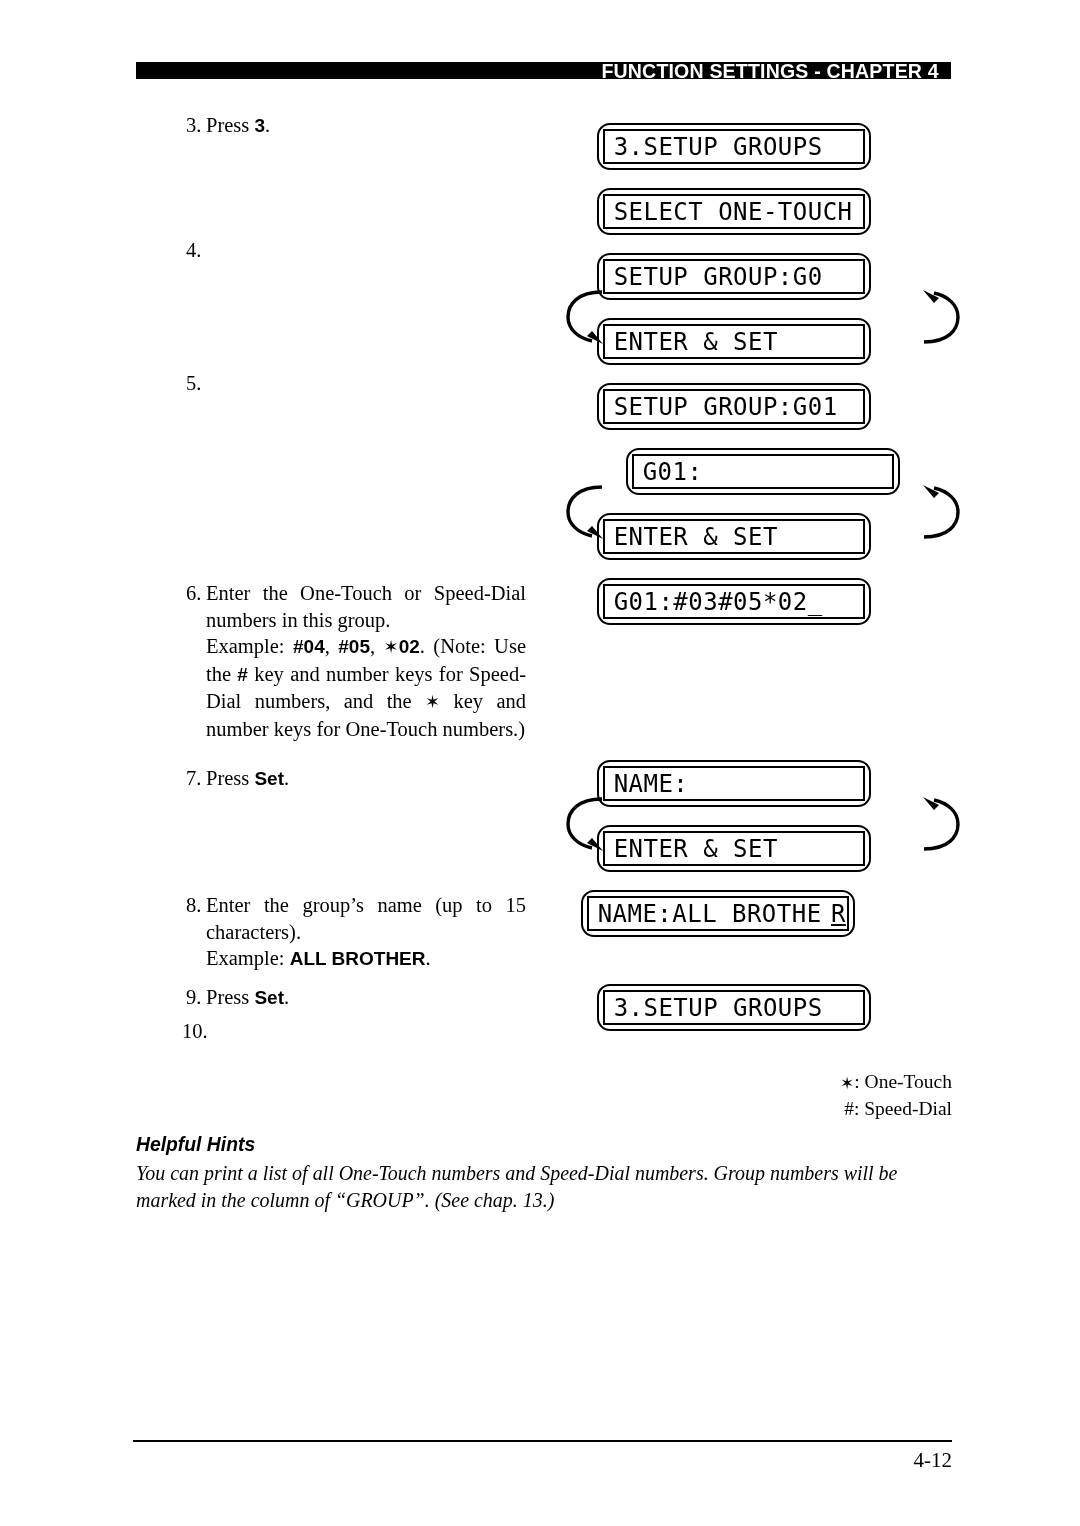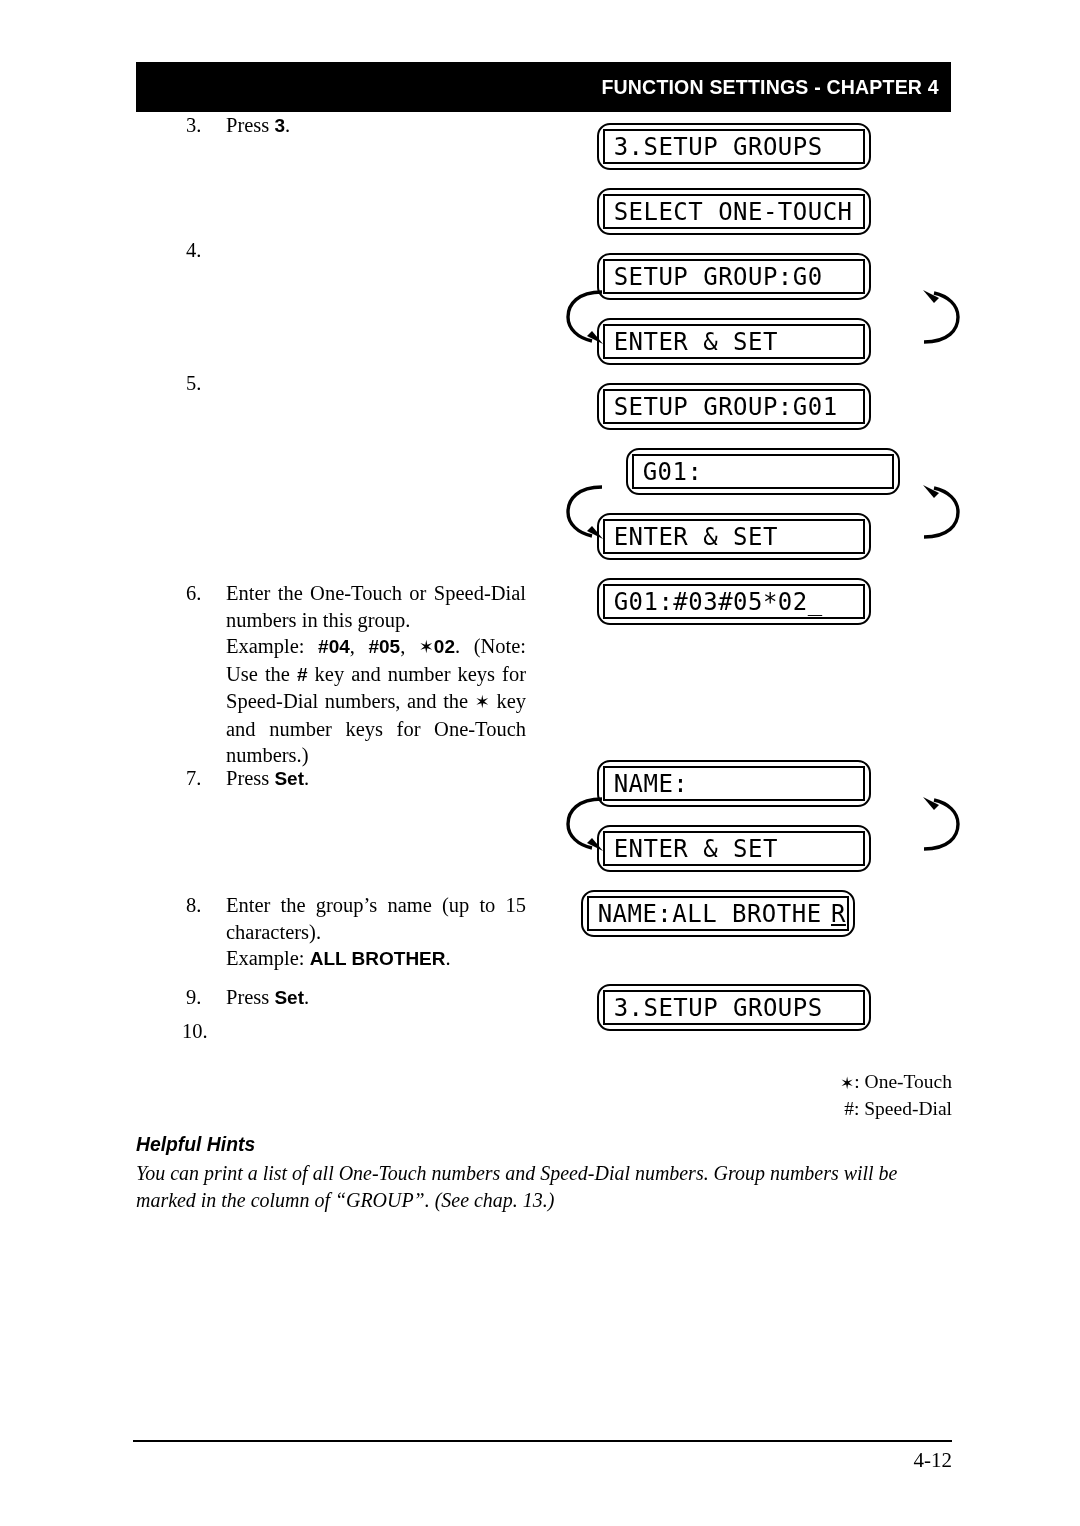--- a/index.html
+++ b/index.html
@@ -15,21 +15,21 @@
     color: #000000;
     overflow: hidden;
   }
 
   
   .header-bar {
     position: absolute;
     left: 136px;
     top: 62px;
     width: 815px;
-    height: 50px;
+    height: 17px;
     background: #000000;
     display: flex;
     align-items: center;
     justify-content: flex-end;
     box-sizing: border-box;
     padding-right: 12px;
   }
   .header-bar .header-title {
     color: #ffffff;
     font-family: "Liberation Sans", sans-serif;
@@ -57,21 +57,21 @@
   }
   .step .num {
     position: absolute;
     left: 0;
     top: 0;
     width: 36px;
     text-align: left;
   }
   .step .num.wide { width: 40px; left: -4px; }
   .step .body {
-    margin-left: 40px;
+    margin-left: 20px;
     text-align: justify;
     text-justify: inter-word;
   }
   .step .body.nojust { text-align: left; }
   b, .b {
     font-family: "Liberation Sans", sans-serif;
     font-weight: bold;
     font-size: 19px;
   }
   .sym {

